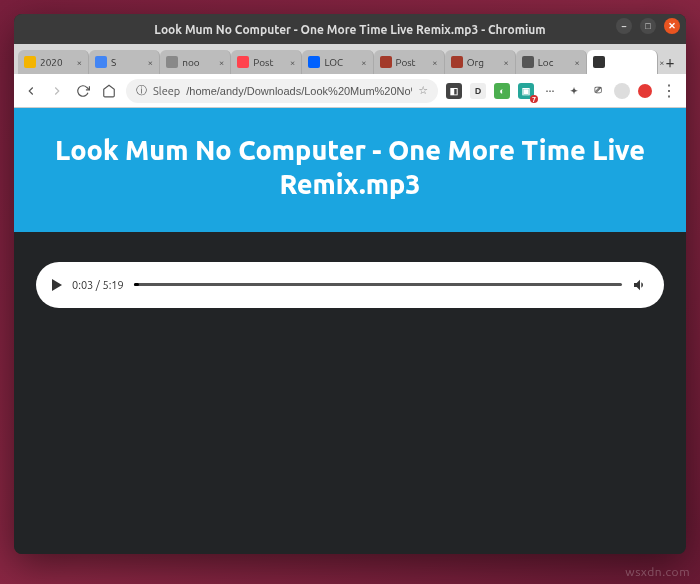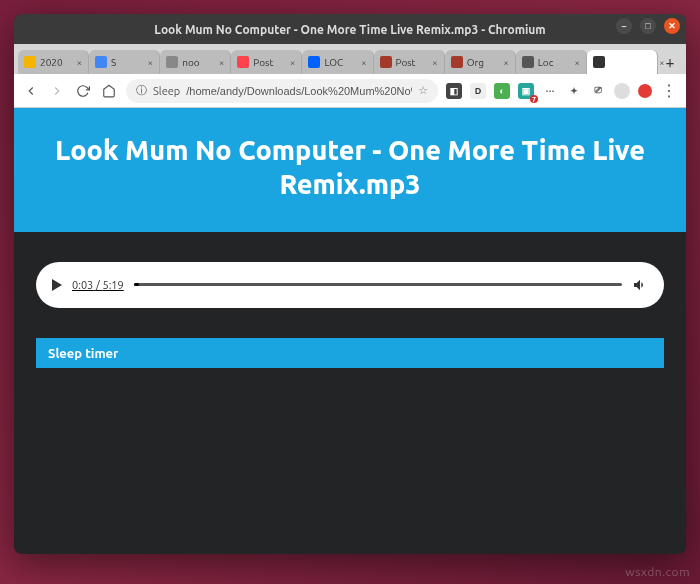--- a/index.html
+++ b/index.html
@@ -133,21 +133,20 @@
     background: #1ba5e0;
     color: #fff;
     text-align: center;
     padding: 26px 30px 30px;
     font-weight: 800;
     font-size: 27px;
     line-height: 1.25;
   }
   .player-wrap {
     padding: 30px 22px;
-    text-decoration: underline;
   }
   .player {
     background: #fff;
     border-radius: 40px;
     height: 46px;
     display:flex;
     align-items:center;
     padding: 0 16px;
     gap: 10px;
   }
@@ -317,19 +316,18 @@
         <div class="vol">
           <svg width="16" height="16" viewBox="0 0 24 24" fill="#333">
               <path d="M3 9v6h4l5 5V4L7 9H3z"></path>
               <path d="M16.5 12a4.5 4.5 0 0 0-2.5-4v8a4.5 4.5 0 0 0 2.5-4z"></path>
             </svg>
         </div>
       </div>
     </div>
 
     <div class="panel">
-      <div class="panel-head">Sleep timer</div>
     </div>
   </div>
 
 </div>
 
 <div class="watermark">wsxdn.com</div>
 
 </body></html>

